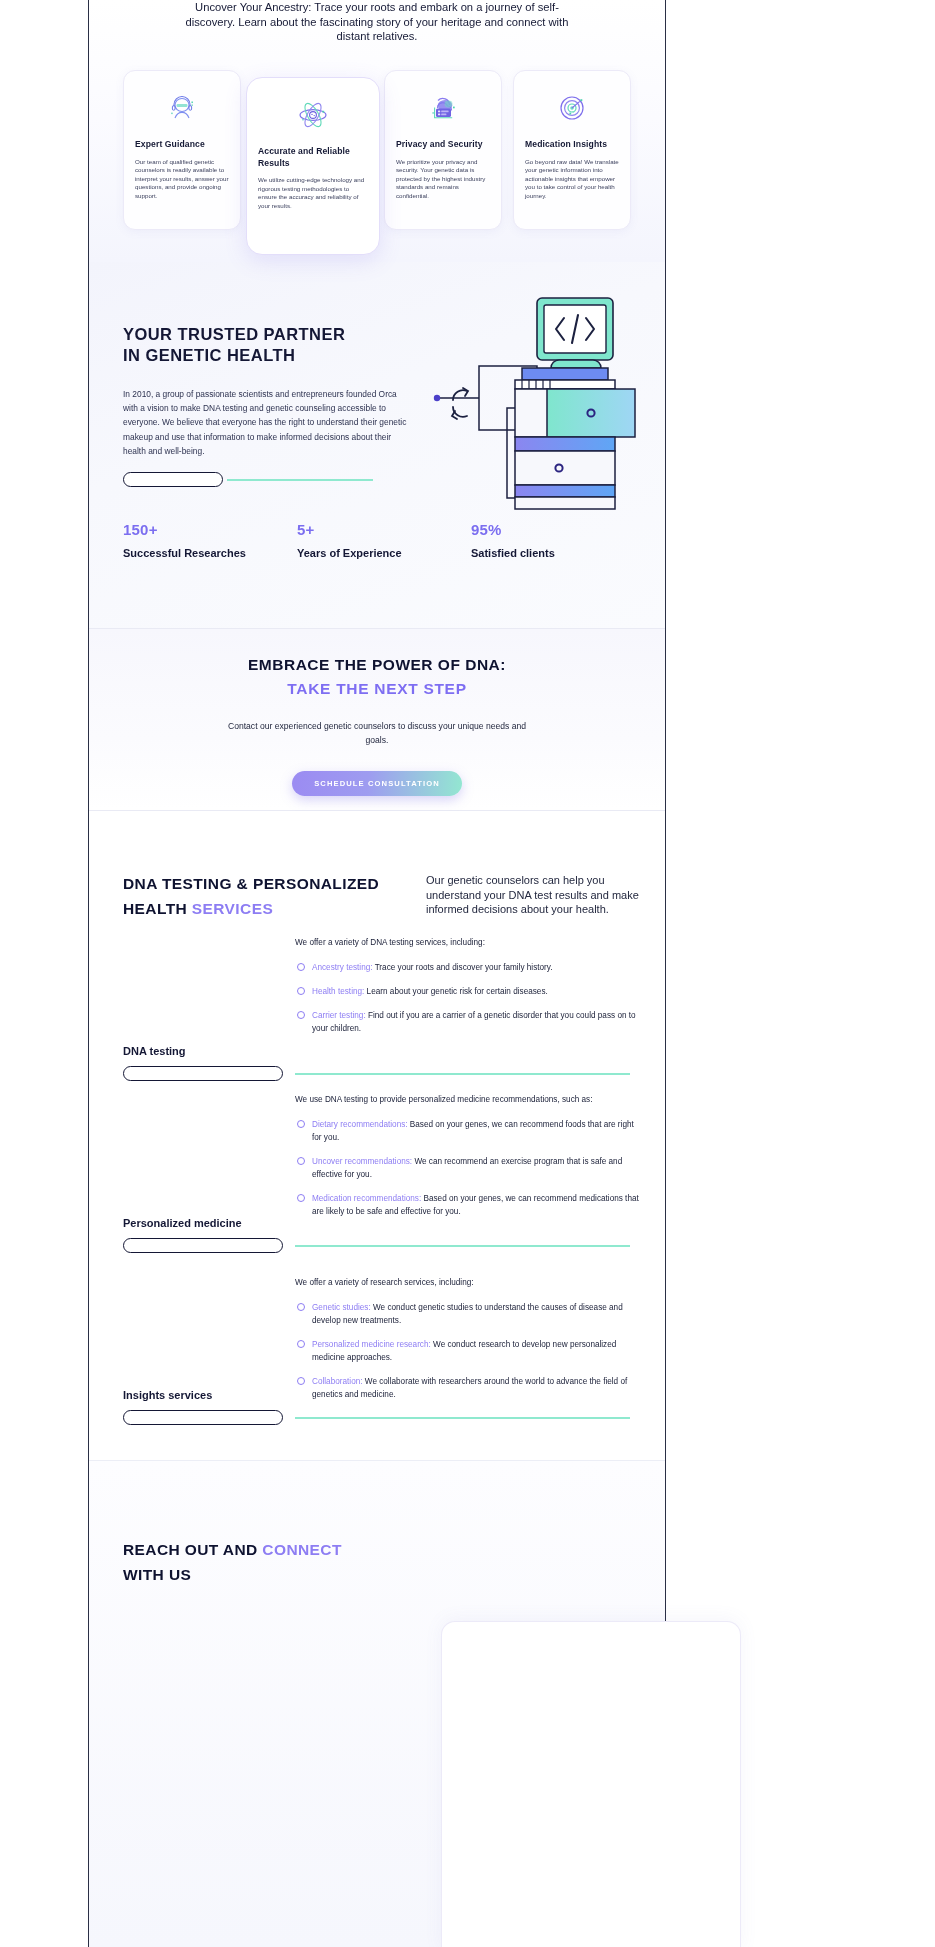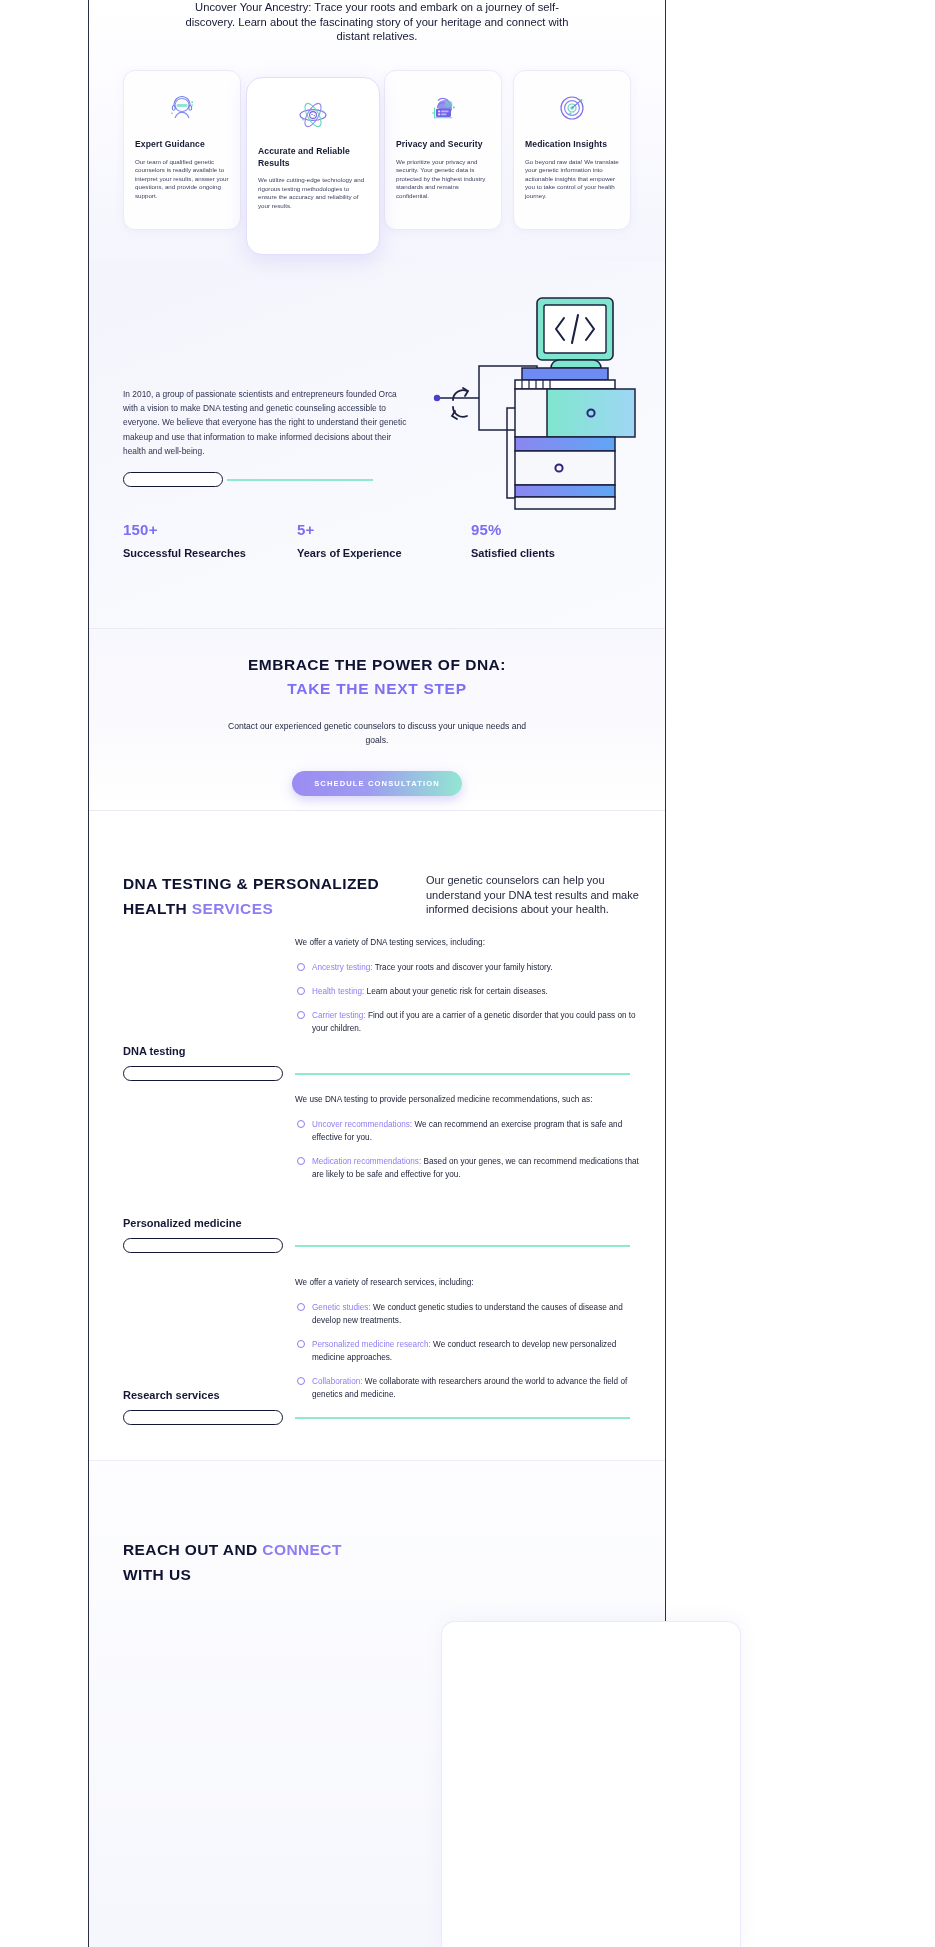--- a/index.html
+++ b/index.html
@@ -239,20 +239,24 @@
           </svg>
         </div>
         <h3>Medication Insights</h3>
         <p>Go beyond raw data! We translate your genetic information into actionable insights that empower you to take control of your health journey.</p>
       </div>
 
     </div>
   </section>
 
   <section class="col sec-trust">
+    <h2 class="trust-h">
+      <span>YOUR TRUSTED PARTNER</span><br>
+      <span>IN GENETIC HEALTH</span>
+    </h2>
     <p class="trust-p">In 2010, a group of passionate scientists and entrepreneurs founded Orca with a vision to make DNA testing and genetic counseling accessible to everyone. We believe that everyone has the right to understand their genetic makeup and use that information to make informed decisions about their health and well-being.</p>
 
     <div class="trust-bar">
       <div class="pill"></div>
       <div class="track"></div>
     </div>
 
     <div class="illus">
       <svg width="240" height="230" viewBox="0 0 240 230">
         <g fill="none" stroke="#1c2140" stroke-width="1.5">
@@ -368,31 +372,35 @@
     </div>
 
     <div class="srow" style="top:282px;">
       <div class="s-label" style="top:124px;">Personalized medicine</div>
       <div class="s-pill" style="top:145px;"></div>
       <div class="s-rule" style="top:152px;"></div>
       <div class="s-body">
         <div class="s-lead">We use DNA testing to provide personalized medicine recommendations, such as:</div>
         <div class="s-item">
           <span class="ring"></span>
+          <b>Dietary recommendations:</b><span> Based on your genes, we can recommend foods that are right for you.</span>
+        </div>
+        <div class="s-item">
+          <span class="ring"></span>
           <b>Uncover recommendations:</b><span> We can recommend an exercise program that is safe and effective for you.</span>
         </div>
         <div class="s-item">
           <span class="ring"></span>
           <b>Medication recommendations:</b><span> Based on your genes, we can recommend medications that are likely to be safe and effective for you.</span>
         </div>
       </div>
     </div>
 
     <div class="srow" style="top:465px;">
-      <div class="s-label" style="top:113px;">Research services</div>
+      <div class="s-label" style="top:113px;">Insights services</div>
       <div class="s-pill" style="top:134px;"></div>
       <div class="s-rule" style="top:141px;"></div>
       <div class="s-body">
         <div class="s-lead">We offer a variety of research services, including:</div>
         <div class="s-item">
           <span class="ring"></span>
           <b>Genetic studies:</b><span> We conduct genetic studies to understand the causes of disease and develop new treatments.</span>
         </div>
         <div class="s-item">
           <span class="ring"></span>

